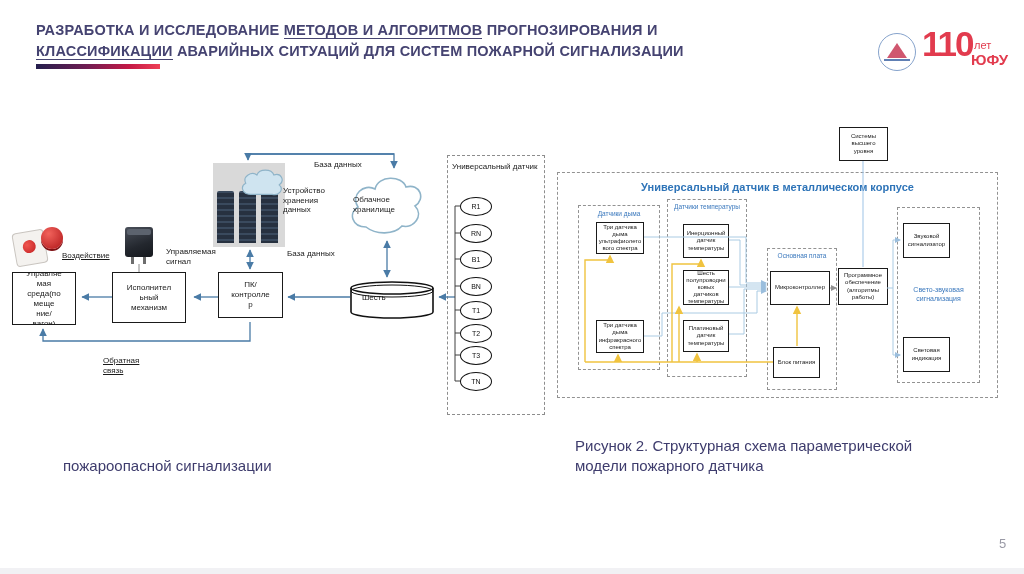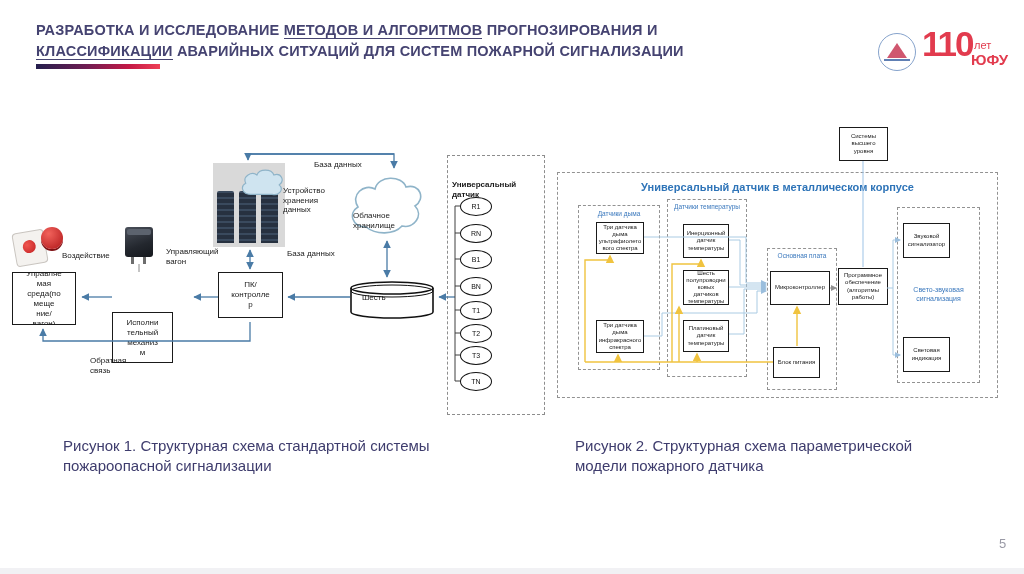--- a/index.html
+++ b/index.html
@@ -68,42 +68,42 @@
 
   <div class="emblem">
     <div class="tri"></div>
     <div class="base"></div>
   </div>
   <div class="logo-110">110</div>
   <div class="logo-let">лет</div>
   <div class="logo-sfedu">ЮФУ</div>
 
   <div class="dbox f1box" style="left:12px;top:272px;width:64px;height:53px;">Управляемая среда(помеще ние/вагон)</div>
-  <div class="dbox f1box" style="left:112px;top:272px;width:61px;height:51px;margin-top:40px;">Исполнительный механизм</div>
+  <div class="dbox f1box" style="left:112px;top:272px;width:74px;height:51px;">Исполнительный механизм</div>
   <div class="dbox f1box" style="left:218px;top:272px;width:65px;height:46px;">ПК/контроллер</div>
 
   <div class="storage">
     <div class="tower" style="left:4px;"></div>
     <div class="tower" style="left:26px;"></div>
     <div class="tower" style="left:48px;"></div>
     <svg width="52" height="34" viewBox="0 0 76 58">
       <path d="M20 50 C 6 50 2 36 12 31 C 6 19 22 10 31 17 C 35 6 56 6 60 17 C 73 13 79 27 69 34 C 78 42 68 53 57 50 Z" fill="#cfe4f0" stroke="#8fb4c9" stroke-width="2"></path>
     </svg>
   </div>
   <div class="lbl" style="left:283px;top:186px;width:56px;">Устройство хранения данных</div>
   <div class="lbl" style="left:314px;top:160px;width:52px;">База данных</div>
   <div class="lbl" style="left:287px;top:249px;width:54px;">База данных</div>
-  <div class="lbl" style="left:62px;top:251px;width:54px;">Воздействие</div>
-  <div class="lbl" style="left:166px;top:247px;width:62px;">Управляющий вагон</div>
-  <div class="lbl" style="left:90px;top:356px;width:58px;">Обратная связь</div>
+  <div class="lbl" style="left:62px;top:251px;width:54px;text-decoration:underline;">Воздействие</div>
+  <div class="lbl" style="left:166px;top:247px;width:62px;">Управляемая сигнал</div>
+  <div class="lbl" style="left:103px;top:356px;width:58px;text-decoration:underline;">Обратная связь</div>
 
   <svg style="position:absolute;left:348px;top:169px;" width="74" height="70" viewBox="0 0 74 70">
     <path d="M18 58 C 4 58 0 44 10 38 C 2 26 16 14 27 20 C 30 6 54 6 58 18 C 72 14 78 30 67 37 C 76 46 66 60 54 57 C 46 66 28 66 18 58 Z" fill="#ffffff" stroke="#8fb4c9" stroke-width="1.6"></path>
   </svg>
-  <div class="lbl" style="left:353px;top:211px;width:64px;">Облачное хранилище</div>
+  <div class="lbl" style="left:353px;top:195px;width:64px;">Облачное хранилище</div>
 
   <svg style="position:absolute;left:350px;top:280px;" width="84" height="40" viewBox="0 0 84 40">
     <path d="M1,8 L1,32 A41,6 0 0 0 83,32 L83,8" fill="#ffffff" stroke="#111" stroke-width="1.6"></path>
     <ellipse cx="42" cy="8" rx="41" ry="6" fill="#ffffff" stroke="#111" stroke-width="1.6"></ellipse>
     <ellipse cx="42" cy="11" rx="41" ry="6" fill="none" stroke="#111" stroke-width="1"></ellipse>
   </svg>
   <div class="lbl" style="left:362px;top:293px;width:60px;">Шесть</div>
 
   <div class="alarm">
     <div class="panel">
@@ -112,21 +112,21 @@
     <div class="bell"></div>
   </div>
   <div class="relay">
     <div class="body"></div>
     <div class="cap"></div>
     <div class="pin" style="left:6px;"></div>
     <div class="pin" style="left:18px;"></div>
   </div>
 
   <div class="dashed" style="left:447px;top:155px;width:98px;height:260px;border-color:#8d8d8d;"></div>
-  <div class="lbl" style="left:452px;top:180px;width:88px;font-weight:bold;">Универсальный датчик</div>
+  <div class="lbl" style="left:452px;top:162px;width:88px;font-weight:normal;">Универсальный датчик</div>
   <div class="ell" style="top:197px;">R1</div>
   <div class="ell" style="top:224px;">RN</div>
   <div class="ell" style="top:250px;">B1</div>
   <div class="ell" style="top:277px;">BN</div>
   <div class="ell" style="top:301px;">T1</div>
   <div class="ell" style="top:324px;">T2</div>
   <div class="ell" style="top:346px;">T3</div>
   <div class="ell" style="top:372px;">TN</div>
 
   <div class="dbox f2box" style="left:839px;top:127px;width:49px;height:34px;">Системы высшего уровня</div>
@@ -218,21 +218,21 @@
       <path d="M585,362 L585,260 L610,260 L610,256" marker-end="url(#aY)"></path>
       <path d="M618,362 L618,355" marker-end="url(#aY)"></path>
       <path d="M672,362 L672,264 L701,264 L701,260" marker-end="url(#aY)"></path>
       <path d="M679,362 L679,307" marker-end="url(#aY)"></path>
       <path d="M697,362 L697,354" marker-end="url(#aY)"></path>
       <path d="M797,346 L797,307" marker-end="url(#aY)"></path>
     </g>
   </svg>
 
   <div class="caption" style="left:63px;top:436px;width:420px;">
-    <span>Рисунок 1. Структурная схема стандартной системы</span><br>
+    <br>
     <span>пожароопасной сигнализации</span>
   </div>
   <div class="caption" style="left:575px;top:436px;width:420px;">
     <span>Рисунок 2. Структурная схема параметрической</span><br>
     <span>модели пожарного датчика</span>
   </div>
 
   <div class="pagenum">5</div>
   <div class="footer-strip"></div>
 </div>

